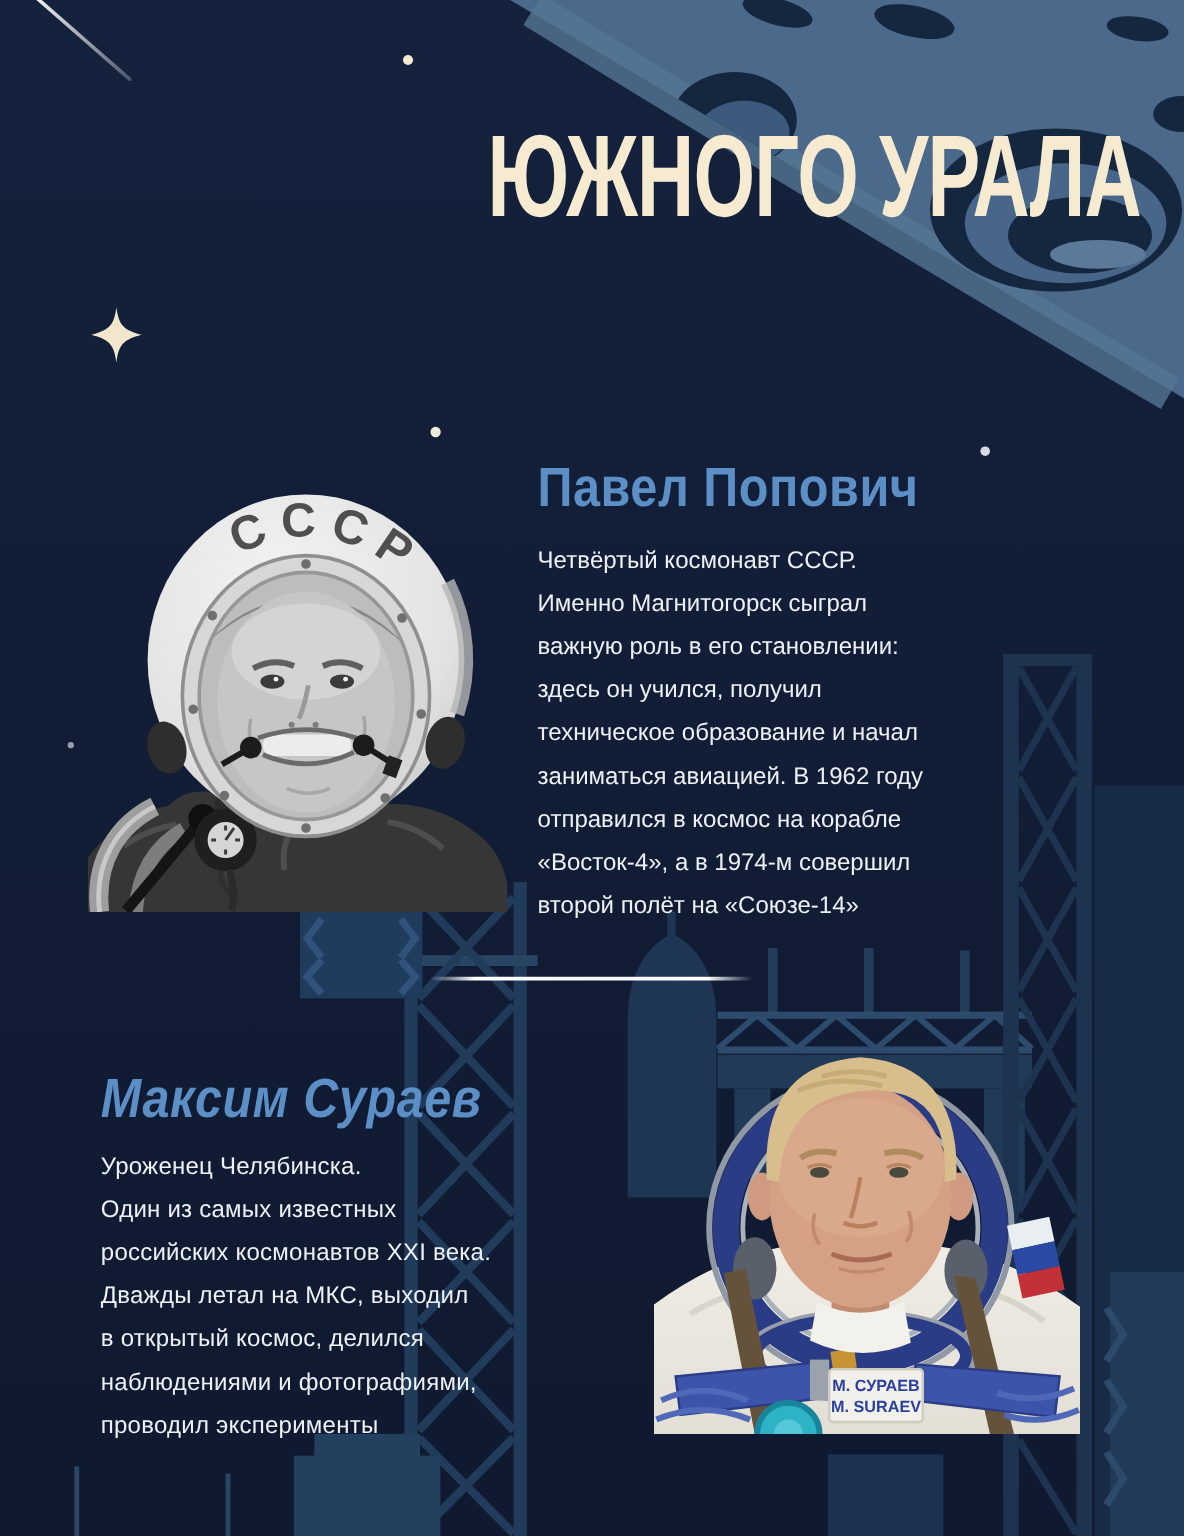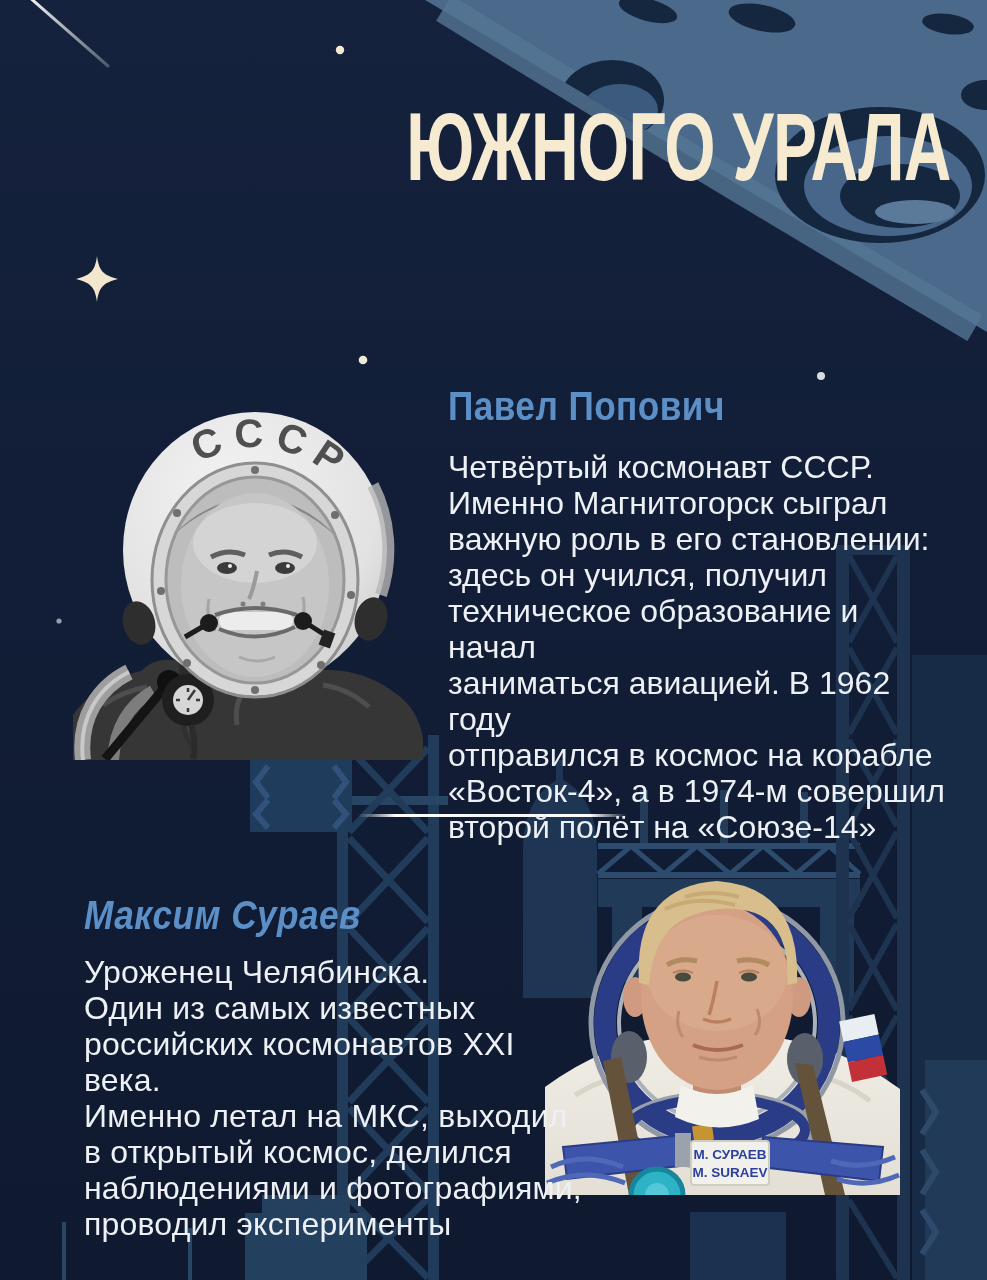--- a/index.html
+++ b/index.html
@@ -15,26 +15,26 @@
   .txt{position:absolute;z-index:3;}
 
   .title{left:150px;top:102px;width:695px;color:#f6ebd1;}
   .title .line{height:90px;line-height:90px;font-size:97px;font-weight:700;letter-spacing:-1px;white-space:nowrap;}
   .title .l1{text-align:left;}
   .title .l2{text-align:right;}
   .title .cond{display:inline-block;transform:scaleX(0.68);}
   .title .l1 .cond{transform-origin:left top;}
   .title .l2 .cond{transform-origin:right top;}
 
-  .heading{color:#5d8fc7;font-size:40px;font-weight:700;line-height:48px;white-space:nowrap;}
+  .heading{color:#5d8fc7;font-size:46px;font-weight:700;line-height:48px;white-space:nowrap;}
   .heading .cond{display:inline-block;transform:scaleX(0.88);transform-origin:left top;letter-spacing:0.5px;}
   .h1{left:448px;top:382px;}
   .h2{left:84px;top:891px;font-style:italic;}
 
-  .bio{color:#edf0f4;font-size:32px;line-height:36px;white-space:pre-line;font-weight:400;}
+  .bio{color:#edf0f4;font-size:20px;line-height:36px;white-space:pre-line;font-weight:400;}
   .b1{left:448px;top:449px;width:500px;}
   .b2{left:84px;top:954px;width:500px;letter-spacing:0.2px;}
 
   .divider{
     left:358px;top:814px;width:269px;height:3px;z-index:1;border-radius:2px;
     background:linear-gradient(90deg,rgba(255,255,255,0) 0%,#ffffff 14%,#f4f6f8 50%,#ffffff 86%,rgba(255,255,255,0) 100%);
   }
 </style>
 </head>
 <body>
@@ -224,21 +224,21 @@
 отправился в космос на корабле
 «Восток-4», а в 1974-м совершил
 второй полёт на «Союзе-14»</div>
 
   <div class="abs divider"></div>
 
   <div class="txt heading h2"><span class="cond">Максим Сураев</span></div>
   <div class="txt bio b2">Уроженец Челябинска.
 Один из самых известных
 российских космонавтов XXI века.
-Именно летал на МКС, выходил
+Дважды летал на МКС, выходил
 в открытый космос, делился
 наблюдениями и фотографиями,
 проводил эксперименты</div>
 
   <svg class="photo" style="left:545px;top:845px;" width="355" height="350" viewBox="0 0 355 350">
     <defs>
       <linearGradient id="suitGrad" x1="0" y1="0" x2="0" y2="1">
         <stop offset="0" stop-color="#f0ede6"></stop>
           <stop offset="1" stop-color="#e3dfd5"></stop>
       </linearGradient>

